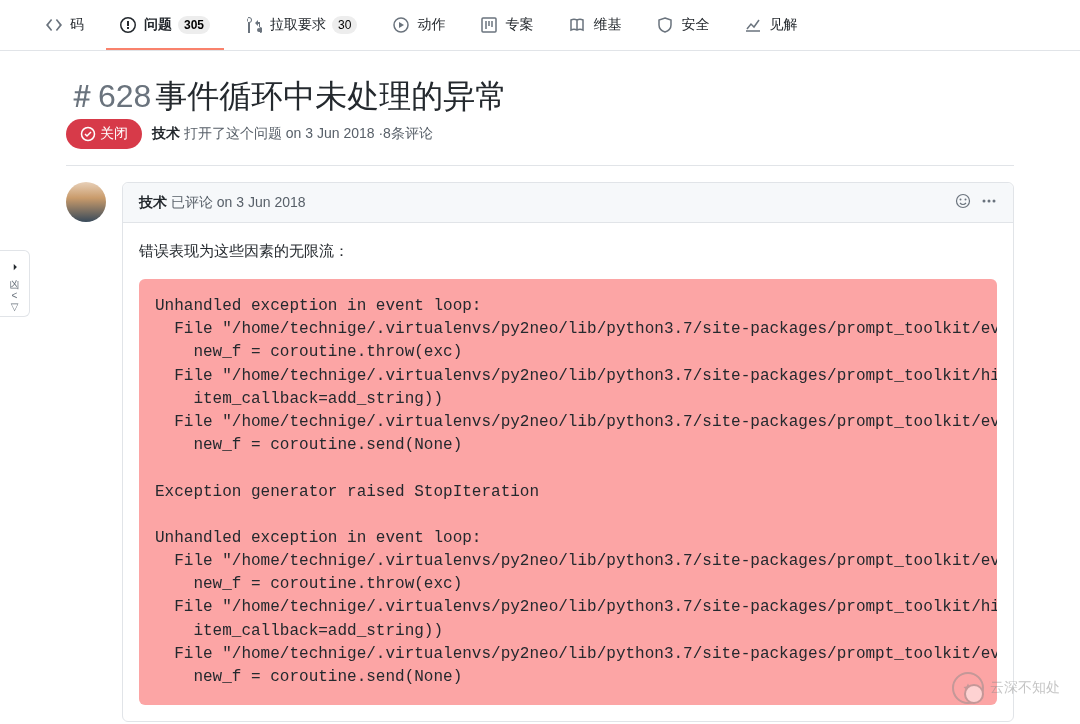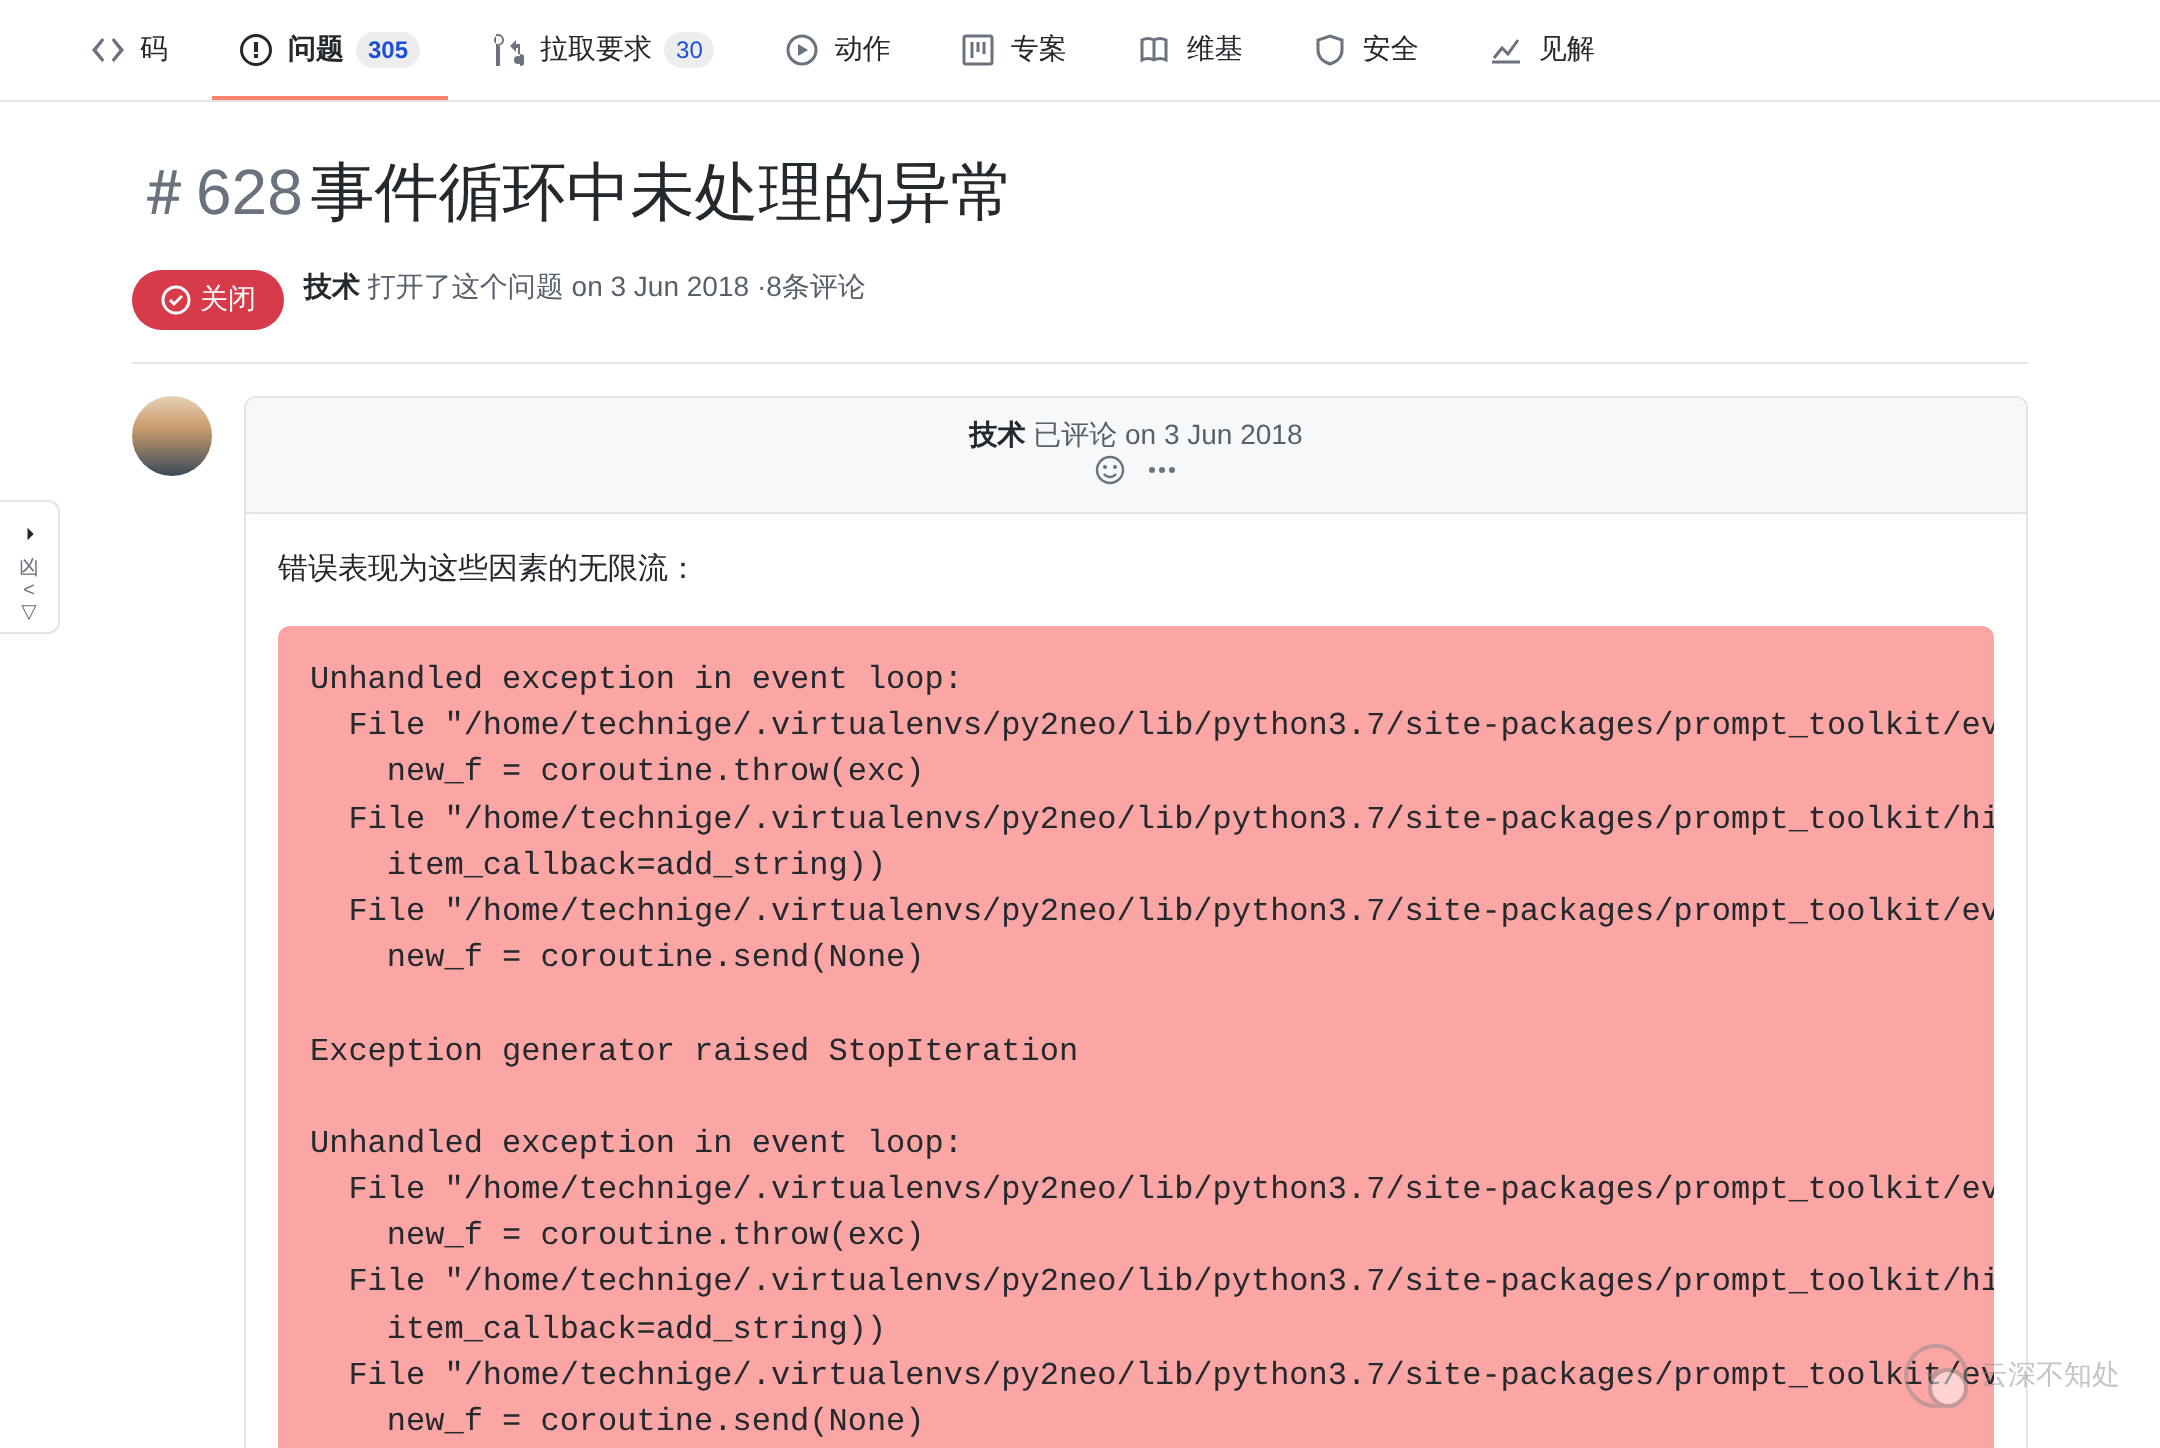--- a/index.html
+++ b/index.html
@@ -34,21 +34,21 @@
   display: flex;
   align-items: center;
 }
 .repo-nav-tab.active .tab-icon { color: #24292e; }
 .counter {
   display: inline-block;
   min-width: 20px;
   padding: 0 6px;
   font-size: 12px;
   line-height: 18px;
-  color: #1d4ed8;
+  color: #000000;
   background-color: #ededed;
   border-radius: 10px;
   margin-left: 6px;
   text-align: center;
 }
 .container {
   max-width: 1012px;
   margin: 0 auto;
   padding: 24px 32px 0;
 }
@@ -59,24 +59,24 @@
   font-weight: 300;
   font-size: 32px;
 }
 .issue-title {
   font-size: 32px;
   font-weight: 400;
   display: inline;
 }
 .issue-meta {
   display: flex;
+  align-items: center;
   padding-bottom: 16px;
   border-bottom: 1px solid #e1e4e8;
   margin-bottom: 16px;
-  margin-top: 16px;
 }
 .state-badge {
   display: inline-flex;
   align-items: center;
   padding: 6px 14px;
   background-color: #d73a49;
   color: #fff;
   border-radius: 20px;
   margin-right: 10px;
   font-size: 14px;
@@ -104,21 +104,20 @@
 }
 .comment-header {
   background: #f6f8fa;
   padding: 10px 16px;
   border-bottom: 1px solid #e1e4e8;
   border-radius: 6px 6px 0 0;
   display: flex;
   justify-content: space-between;
   align-items: center;
   color: #586069;
-  flex-direction: column;
 }
 .comment-header .author { color: #24292e; font-weight: 600; }
 .comment-actions { display: flex; gap: 10px; color: #6a737d; }
 .comment-actions > * { cursor: pointer; }
 .comment-body {
   padding: 16px;
   font-size: 15px;
   line-height: 1.6;
 }
 .comment-body p { margin-bottom: 16px; }

